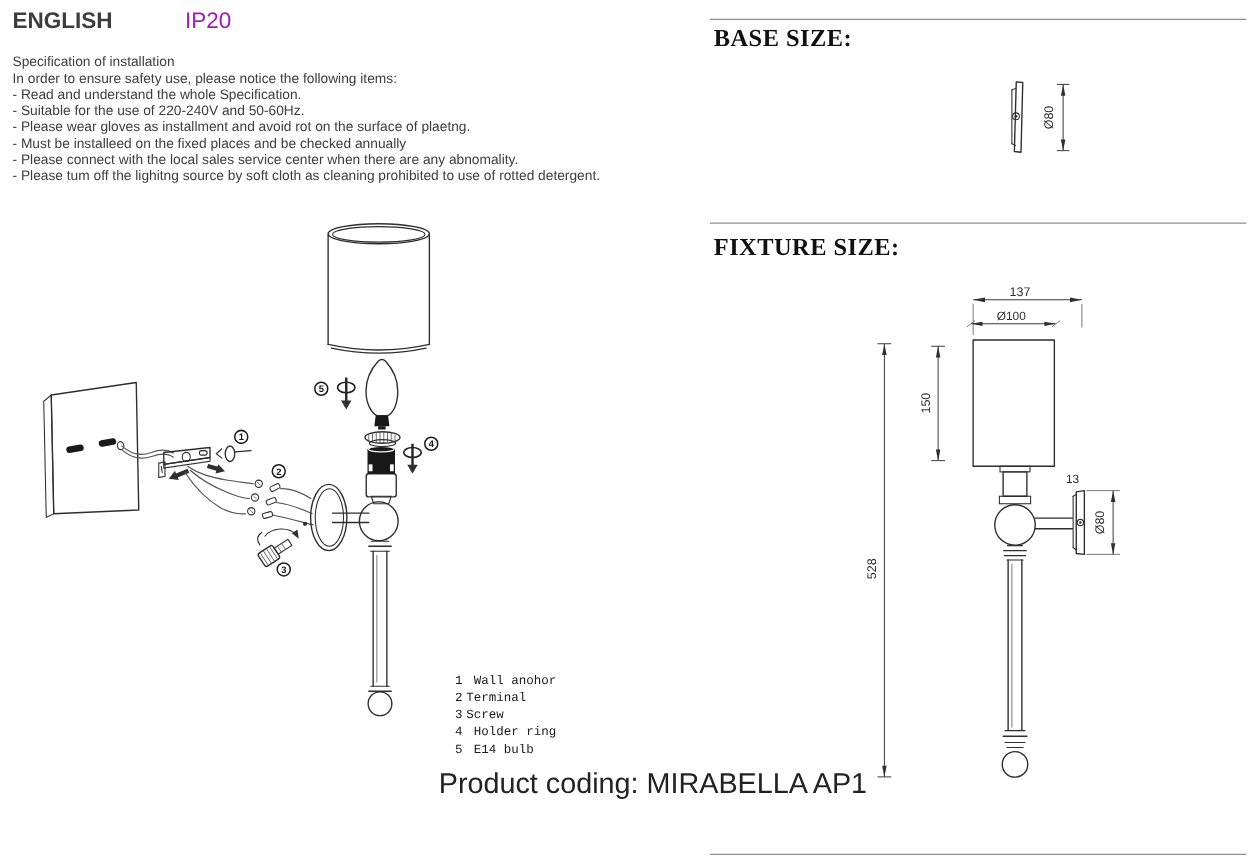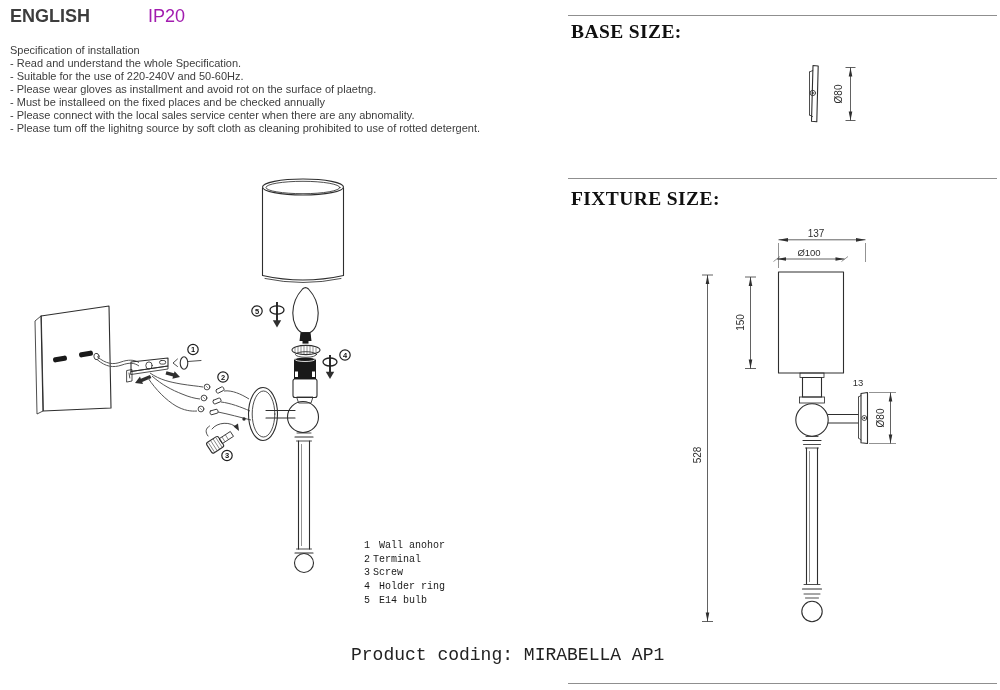--- a/index.html
+++ b/index.html
@@ -17,21 +17,21 @@
   
   .sect{font-family:"Liberation Serif",serif;font-weight:bold;font-size:19.5px;
         color:#101010;letter-spacing:.4px;}
   .base-title{left:571px;top:21px;}
   .fixture-title{left:571px;top:188px;}
   
   .parts{left:364px;top:539px;font-family:"Liberation Mono",monospace;
          font-weight:normal;font-size:10px;line-height:13.7px;color:#1a1a1a;}
   .parts .num{display:inline-block;min-width:9px;}
   
-  .coding{left:351px;top:645px;font-size:18px;color:#222;font-family:Liberation Mono, monospace;}
+  .coding{left:351px;top:613px;font-size:23px;color:#222;}
   svg.layer{position:absolute;left:0;top:0;pointer-events:none;}
   
   .ln{fill:none;stroke:#2e2e2e;stroke-width:1.1;stroke-linecap:round;stroke-linejoin:round;}
   .ln2{fill:none;stroke:#2e2e2e;stroke-width:0.85;stroke-linecap:round;}
   .thin{fill:none;stroke:#4a4a4a;stroke-width:0.6;}
   .wire{fill:none;stroke:#555;stroke-width:1;}
   .dim{fill:none;stroke:#3a3a3a;stroke-width:0.8;}
   .dimtxt{font-family:"Liberation Sans",sans-serif;font-size:10px;fill:#2f2f2f;}
   .dimtxt9{font-family:"Liberation Sans",sans-serif;font-size:9.5px;fill:#2f2f2f;}
   .ah{fill:#2f2f2f;stroke:none;}
@@ -42,20 +42,21 @@
   .rotloop{fill:none;stroke:#222;stroke-width:1.3;}
 </style>
 </head>
 <body>
 
 <div class="abs lang">ENGLISH</div>
 <div class="abs ip">IP20</div>
 
 <div class="abs spec">
   <div>Specification of installation</div>
+  <div>In order to ensure safety use, please notice the following items:</div>
   <div>- Read and understand the whole Specification.</div>
   <div>- Suitable for the use of 220-240V and 50-60Hz.</div>
   <div>- Please wear gloves as installment and avoid rot on the surface of plaetng.</div>
   <div>- Must be installeed on the fixed places and be checked annually</div>
   <div>- Please connect with the local sales service center when there are any abnomality.</div>
   <div>- Please tum off the lighitng source by soft cloth as cleaning prohibited to use of rotted detergent.</div>
 </div>
 
 <div class="abs sep sep1"></div>
 <div class="abs sep sep2"></div>

